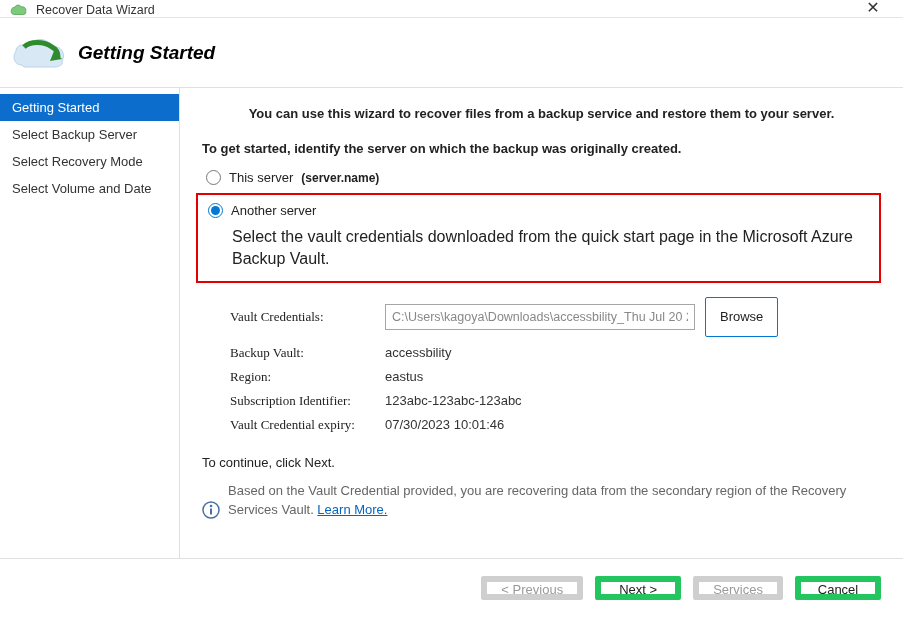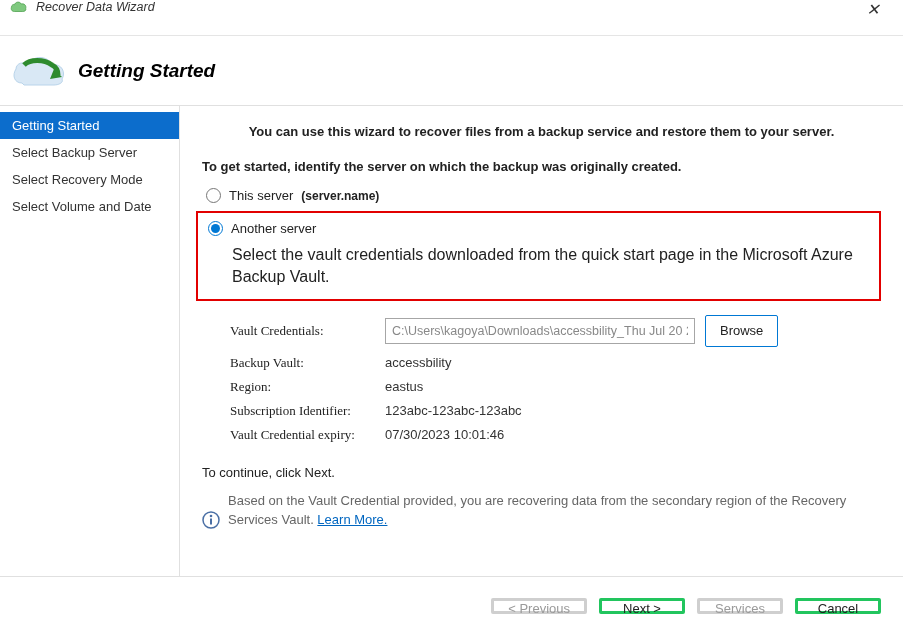--- a/index.html
+++ b/index.html
@@ -1,18 +1,18 @@
 <!DOCTYPE html>
 <html><head>
 <meta charset="utf-8">
 <style>
   * { box-sizing: border-box; margin: 0; padding: 0; font-family: "Segoe UI", Arial, sans-serif; }
   body { width: 903px; height: 635px; background: #fff; font-size: 13px; color: #222; overflow: hidden; }
 
-  .titlebar { height: 36px; display: flex; align-items: flex-start; padding: 0 10px; border-bottom: 1px solid #e5e5e5; font-style: italic; }
+  .titlebar { height: 18px; display: flex; align-items: flex-end; padding: 0 10px; border-bottom: 1px solid #e5e5e5; }
   .titlebar .cloud { width: 18px; height: 14px; margin-right: 8px; }
   .titlebar .title { font-size: 12.5px; color: #333; flex: 1; }
   .titlebar .close { width: 40px; text-align: center; color: #333; font-size: 16px; cursor: pointer; }
 
   .header { height: 70px; display: flex; align-items: center; padding: 0 10px; border-bottom: 1px solid #e0e0e0; }
   .header .logo { width: 60px; height: 40px; margin-right: 8px; }
   .header h1 { font-size: 19px; font-weight: 700; font-style: italic; color: #000; }
 
   .body { display: flex; height: 470px; }
   .sidebar { width: 180px; border-right: 1px solid #e0e0e0; padding-top: 6px; }
@@ -28,30 +28,30 @@
   .radio-row .srv { font-size: 12px; margin-left: 8px; font-weight: 600; }
 
   .highlight-box { border: 2px solid #e20000; padding: 6px 6px 10px 6px; margin: 0 0 14px -6px; }
   .highlight-box .desc { margin: 4px 0 0 28px; font-size: 16px; line-height: 1.4; color: #222; }
 
   .form { margin-left: 28px; }
   .frow { display: flex; align-items: center; margin-bottom: 8px; }
   .flabel { width: 155px; font-size: 13px; color: #222; font-family: Liberation Serif, serif; }
   .fval { font-size: 13px; color: #333; }
   .vc-input { width: 310px; height: 26px; padding: 2px 6px; font-size: 12.5px; border: 1px solid #a6a6a6; color: #888; background: #fff; }
-  .browse-btn { margin-left: 10px; height: 32px; padding: 0 14px; font-size: 13px; border: 1px solid #0078d4; background: #fff; color: #222; border-radius: 2px; cursor: pointer; }
+  .browse-btn { margin-left: 10px; height: 40px; padding: 0 14px; font-size: 13px; border: 1px solid #0078d4; background: #fff; color: #222; border-radius: 2px; cursor: pointer; }
 
   .continue { margin: 22px 0 12px 0; font-size: 13px; color: #222; }
   .info-row { display: flex; align-items: flex-end; gap: 8px; }
   .info-icon { width: 18px; height: 18px; flex-shrink: 0; }
   .info-text { font-size: 13px; color: #666; line-height: 1.45; }
   .info-text a { color: #0066c0; text-decoration: underline; }
 
   .footer { height: 58px; border-top: 1px solid #e0e0e0; display: flex; justify-content: flex-end; align-items: center; padding: 0 22px; gap: 12px; }
-  .btn { min-width: 86px; height: 16px; padding: 0 14px; border: 3px solid #22c55e; background: #fff; border-radius: 2px; font-size: 13px; color: #222; cursor: pointer; }
+  .btn { min-width: 86px; height: 24px; padding: 0 14px; border: 6px solid #22c55e; background: #fff; border-radius: 2px; font-size: 13px; color: #222; cursor: pointer; }
   .btn.disabled { color: #9a9a9a; border-color: #cfcfcf; cursor: default; }
 </style>
 </head>
 <body>
 
 <div class="titlebar">
   <svg class="cloud" viewBox="0 0 24 16">
     <path d="M6 14 C2 14 1 11 2 8 C2 5 5 4 6 5 C7 1 13 0 15 4 C19 3 22 6 21 10 C22 13 19 14 17 14 Z" fill="#7fc97f" stroke="#4a9d4a"></path>
   </svg>
   <span class="title">Recover Data Wizard</span>

